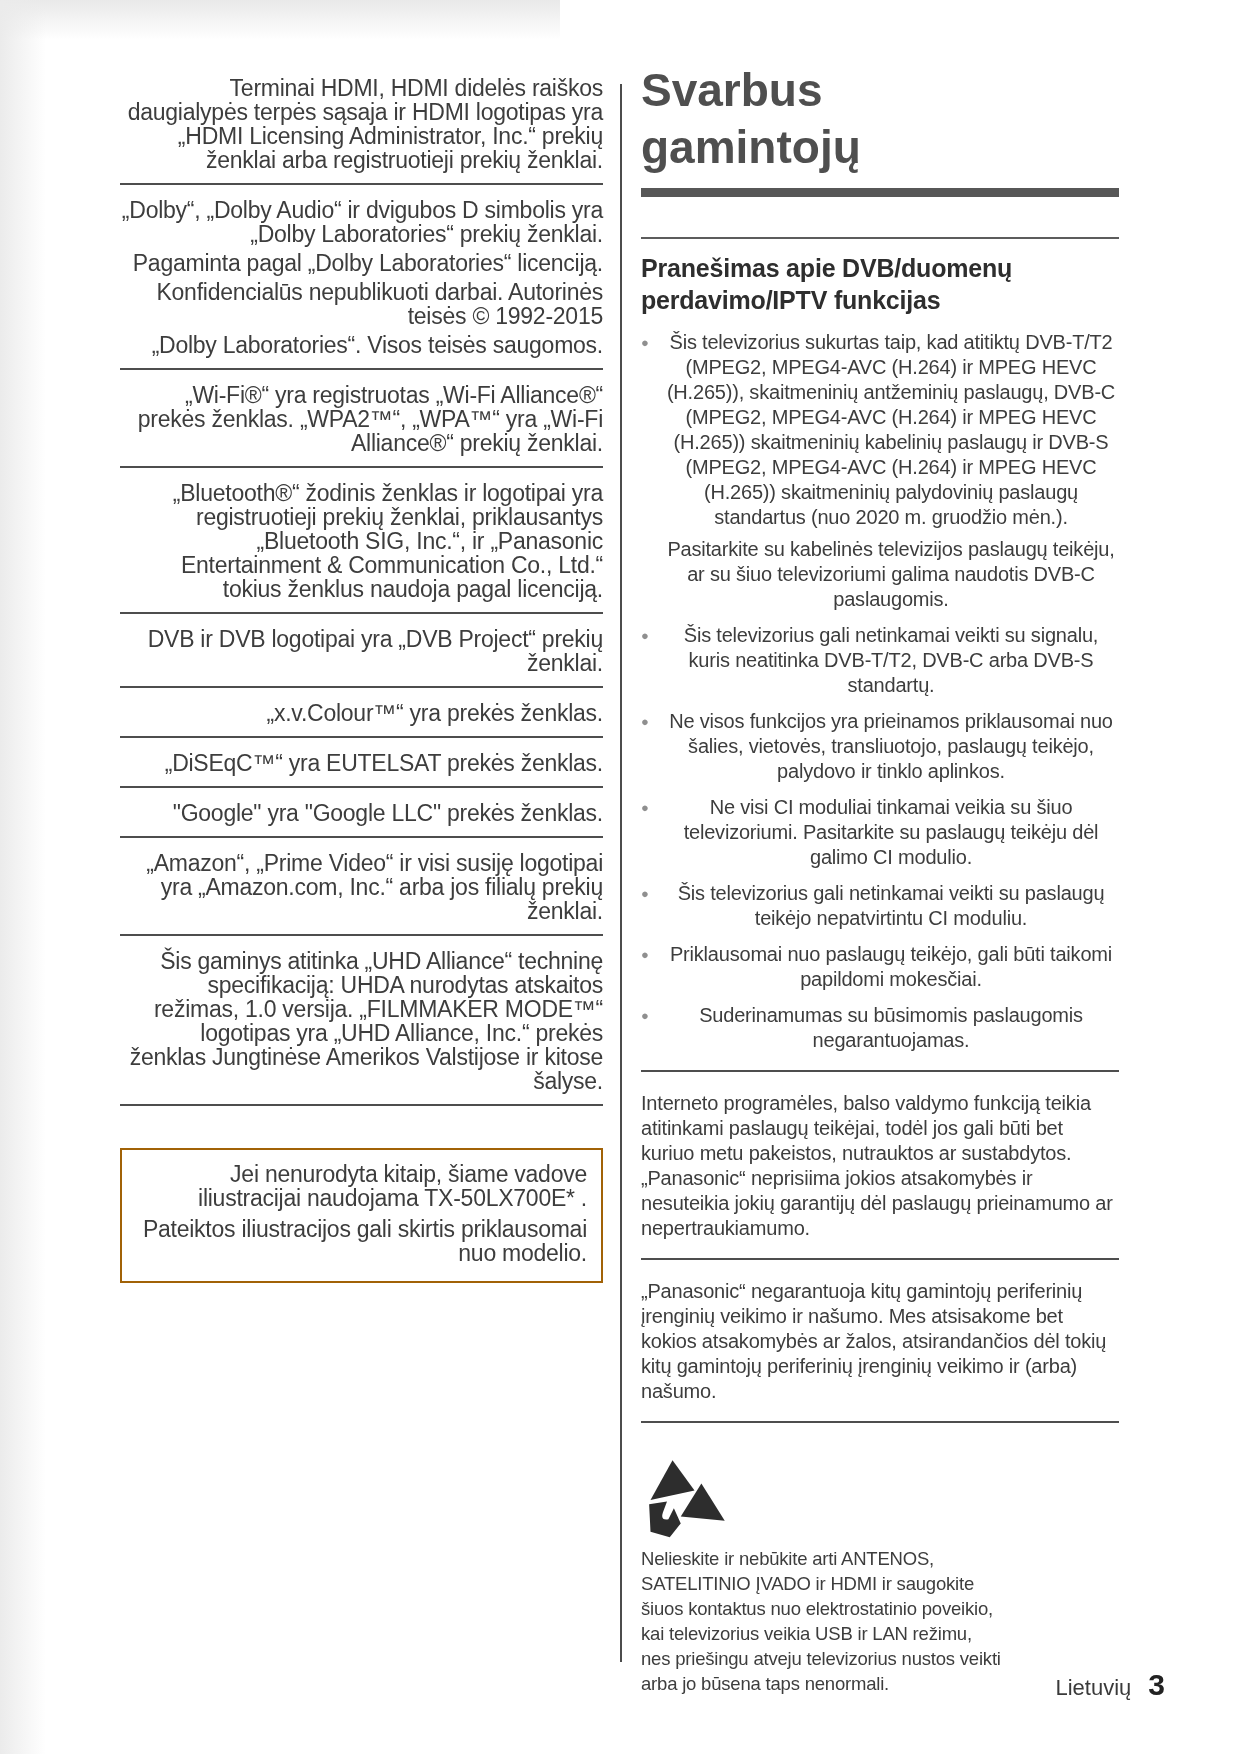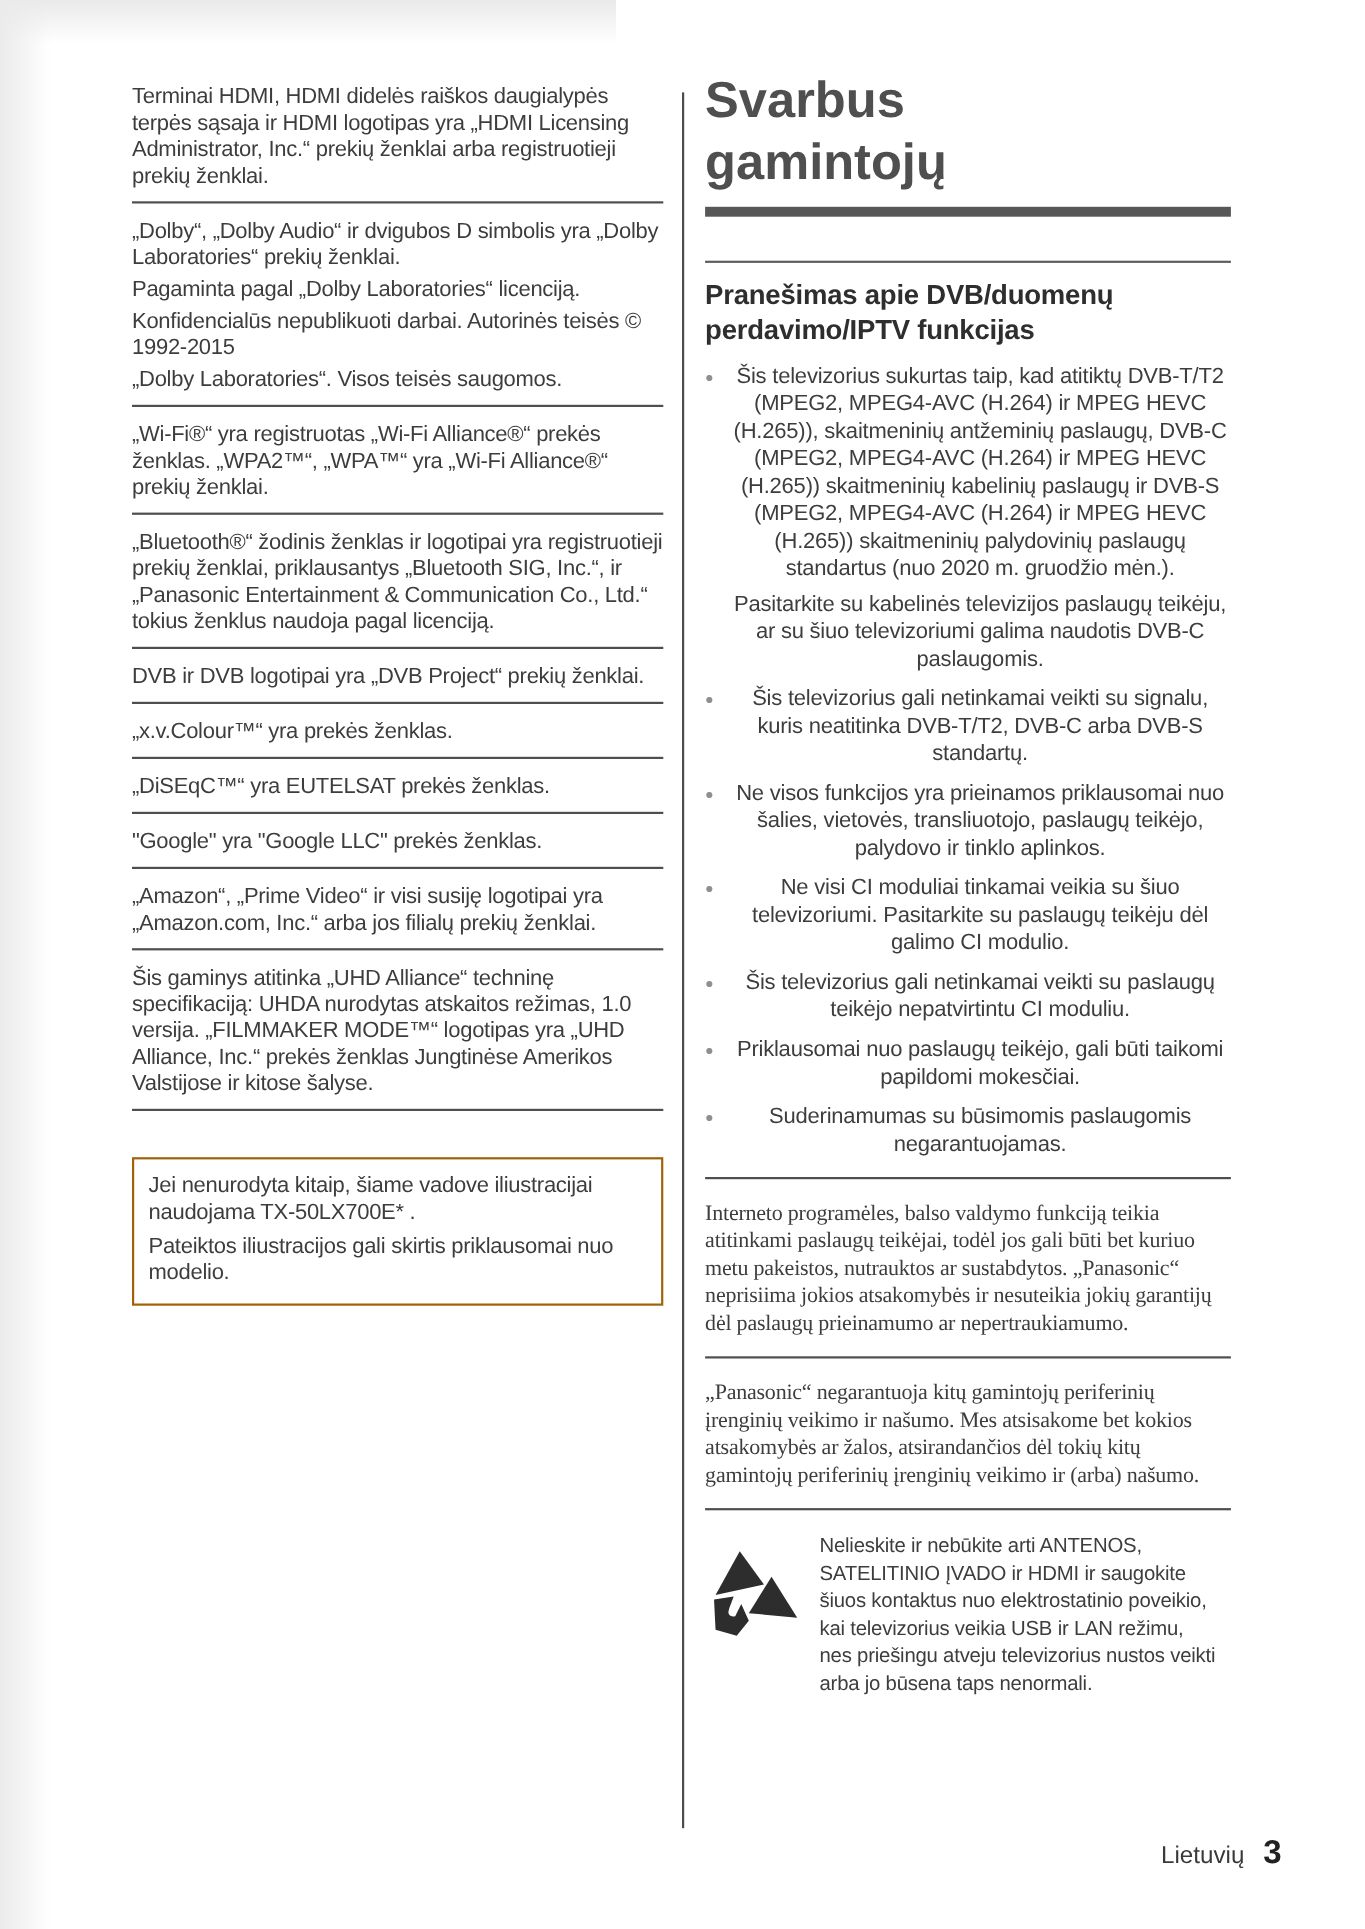--- a/index.html
+++ b/index.html
@@ -18,21 +18,21 @@
     background: linear-gradient(180deg, #e9e9e9 0%, rgba(233,233,233,0) 100%);
   }
   .shade-left {
     position: absolute; left: 0; top: 0; width: 46px; height: 100%;
     background: linear-gradient(90deg, #ebebeb 0%, rgba(235,235,235,0) 100%);
   }
 
   
   .col-left {
     position: absolute; left: 120px; top: 76px; width: 483px;
-    font-size: 20px; line-height: 24px; letter-spacing: -0.25px;
+    font-size: 23px; line-height: 24px; letter-spacing: -0.25px; text-align: right;
   }
   .col-left p { margin: 0 0 5px 0; }
   hr.rule {
     border: none; border-top: 2px solid #4e4e4e;
     margin: 11px 0 13px 0;
   }
   .note-box {
     border: 2px solid #a16207;
     margin-top: 42px;
     padding: 12px 14px 12px 13px;
@@ -68,28 +68,28 @@
   }
   ul.bullet-list { list-style: none; margin: 0 0 4px 0; padding: 0; }
   ul.bullet-list > li { display: flex; margin: 0 0 11px 0; }
   .dot {
     flex: none; width: 22px; color: #8f8f8f;
     font-size: 13px; line-height: 25px;
   }
   .li-body { flex: 1; }
   .li-body p { margin: 0 0 7px 0; text-align: center; }
   .li-body p:last-child { margin-bottom: 0; }
-  .col-right .para { margin: 0; font-family: Liberation Serif, serif; }
+  .col-right .para { margin: 0; }
   hr.rule-r {
     border: none; border-top: 2px solid #4e4e4e;
     margin: 17px 0 19px 0;
   }
 
   
-  .esd { display: flex; margin-top: 4px; }
+  .esd { display: flex; margin-top: 4px; flex-direction: column; }
   .esd-icon { flex: none; width: 88px; height: 92px; margin: 12px 12px 0 4px; }
   .esd-text {
     flex: 1; font-size: 18.5px; line-height: 25px; letter-spacing: -0.2px;
     margin: 0; max-width: 360px;
   }
 
   
   .footer {
     position: absolute; right: 76px; bottom: 52px;
     display: flex; align-items: baseline; gap: 17px;

